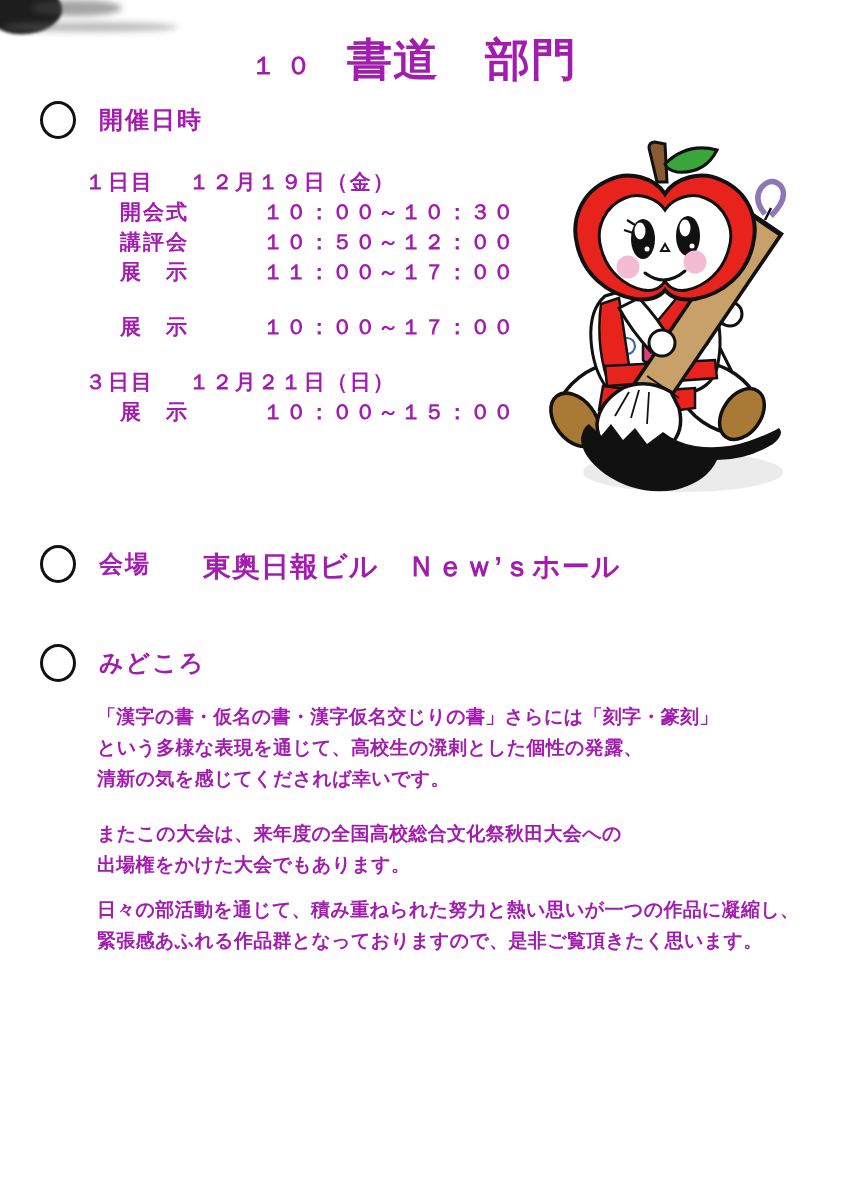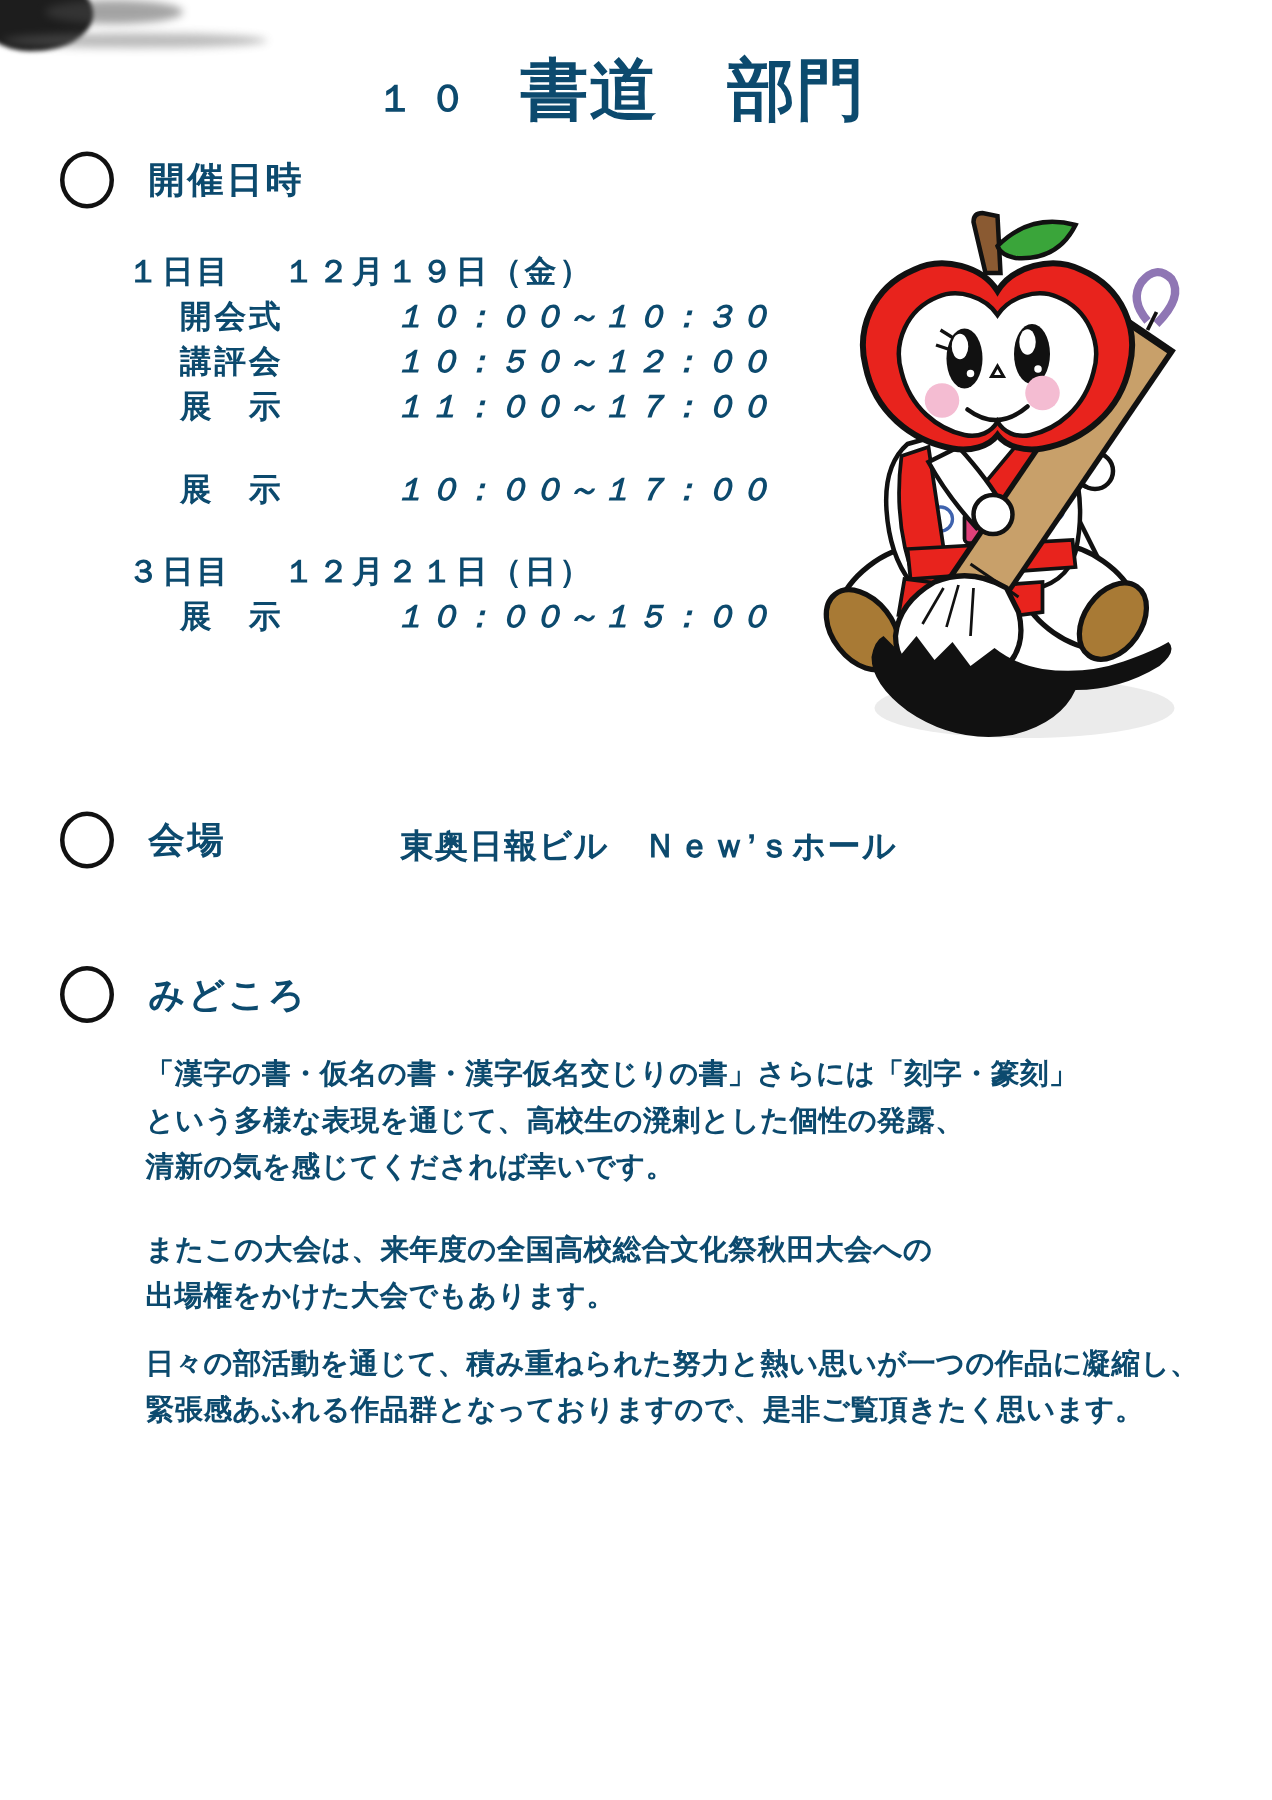--- a/index.html
+++ b/index.html
@@ -1,48 +1,48 @@
 <!DOCTYPE html>
 <html lang="ja"><head>
 <meta charset="utf-8">
 <style>
   html,body{margin:0;padding:0;background:#fff;}
   .page{
     position:relative;width:828px;height:1200px;background:#ffffff;overflow:hidden;
-    font-family:"Liberation Sans","DejaVu Sans",sans-serif;color:#0c4a6e;
+    font-family:"Liberation Sans","DejaVu Sans",sans-serif;color:#a21caf;
   }
   
   .smudge1{position:absolute;left:-12px;top:-14px;width:74px;height:48px;background:#1d1d1d;
     border-radius:45% 60% 50% 55%;transform:rotate(-7deg);filter:blur(1.5px);}
   .smudge2{position:absolute;left:30px;top:0;width:92px;height:16px;background:#4a4a4a;opacity:.5;
     border-radius:50%;filter:blur(3px);}
   .smudge3{position:absolute;left:2px;top:22px;width:176px;height:10px;background:#6a6a6a;opacity:.45;
     border-radius:50%;filter:blur(3px);}
   
   .title-row{position:absolute;top:30px;left:0;width:100%;display:flex;justify-content:center;align-items:center;}
   .title-num{font-size:25px;font-weight:700;letter-spacing:10px;margin-right:26px;padding-top:10px;}
   .title-text{font-size:45px;font-weight:900;letter-spacing:1px;margin:0;}
   
   .heading-row{position:absolute;left:40px;display:flex;align-items:center;}
   #row-schedule{top:101px;}
   #row-venue{top:541px;}
   #row-midokoro{top:644px;}
   .circle{width:30px;height:32px;border:3px solid #111;border-radius:50%;flex:none;}
   .heading-text{font-size:24px;font-weight:900;margin:0 0 0 23px;letter-spacing:2px;white-space:nowrap;}
-  .venue-name{font-size:22px;font-weight:800;margin-left:116px;padding-top:7px;letter-spacing:1px;white-space:nowrap;}
+  .venue-name{font-size:28px;font-weight:800;margin-left:52px;padding-top:7px;letter-spacing:1px;white-space:nowrap;}
   
   .schedule{position:absolute;left:85px;top:167px;font-size:21px;font-weight:700;}
   .day{margin-bottom:25px;}
   .day:last-child{margin-bottom:0;}
   .day-head,.item{height:30px;line-height:30px;white-space:nowrap;}
   .day-label{display:inline-block;width:98px;letter-spacing:2px;}
   .day-date{letter-spacing:2px;}
   .item{padding-left:35px;}
   .item-name{display:inline-block;width:137px;letter-spacing:2px;}
-  .item-time{letter-spacing:2px;font-style:italic;}
+  .item-time{letter-spacing:2px;}
   
   .mascot{position:absolute;left:543px;top:140px;width:300px;height:358px;margin:0;}
   
   .paragraphs{position:absolute;left:97px;top:701px;width:720px;font-size:19px;font-weight:700;line-height:31px;}
   .para{margin:0 0 24px 0;}
   .para:nth-child(2){margin-bottom:14px;}
   .para:nth-child(3){margin-bottom:12px;}
   .para:nth-child(4){margin-bottom:13px;}
   .line{display:block;white-space:nowrap;letter-spacing:0.3px;}
 </style>

